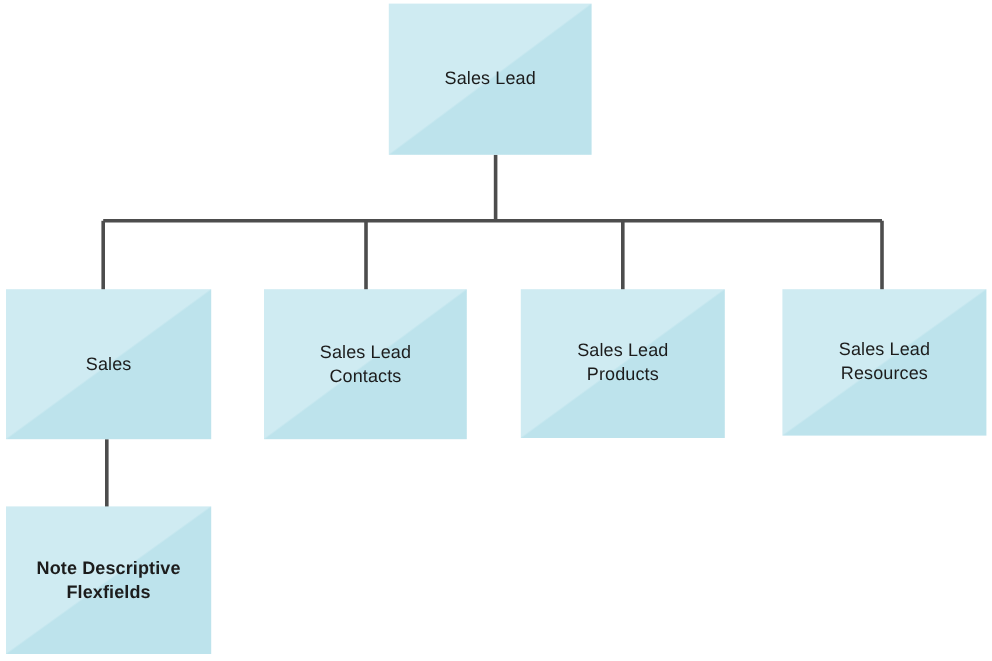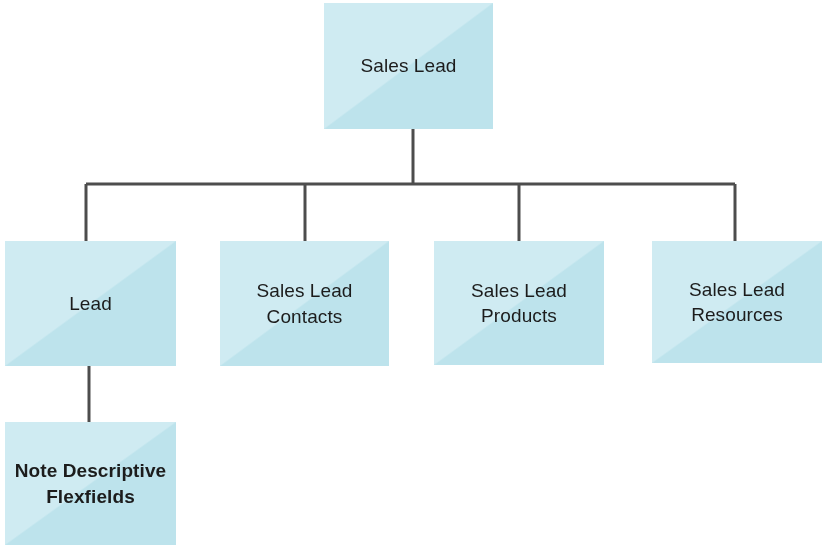--- a/index.html
+++ b/index.html
@@ -25,21 +25,21 @@
     height: 551px;
   }
   .node-box {
     position: absolute;
     box-sizing: border-box;
     display: flex;
     align-items: center;
     justify-content: center;
     text-align: center;
     color: #1c1c1c;
-    font-size: 19px;
+    font-size: 15px;
     line-height: 1.33;
     letter-spacing: 0.1px;
     background:
       linear-gradient(to bottom right,
         #cfebf2 0%,
         #cfebf2 49.6%,
         #bde3ec 50.4%,
         #bde3ec 100%);
     z-index: 2;
   }
@@ -64,21 +64,21 @@
       <line x1="735" y1="184" x2="735" y2="243"></line>
       <line x1="89" y1="366" x2="89" y2="424"></line>
     </g>
   </svg>
 
   <div class="node-box" style="left:324px; top:3px; width:169px; height:126px;">
     <span class="node-label">Sales Lead</span>
   </div>
 
   <div class="node-box" style="left:5px; top:241px; width:171px; height:125px;">
-    <span class="node-label">Lead</span>
+    <span class="node-label">Sales</span>
   </div>
 
   <div class="node-box" style="left:220px; top:241px; width:169px; height:125px;">
     <span class="node-label">Sales Lead
 Contacts</span>
   </div>
 
   <div class="node-box" style="left:434px; top:241px; width:170px; height:124px;">
     <span class="node-label">Sales Lead
 Products</span>

